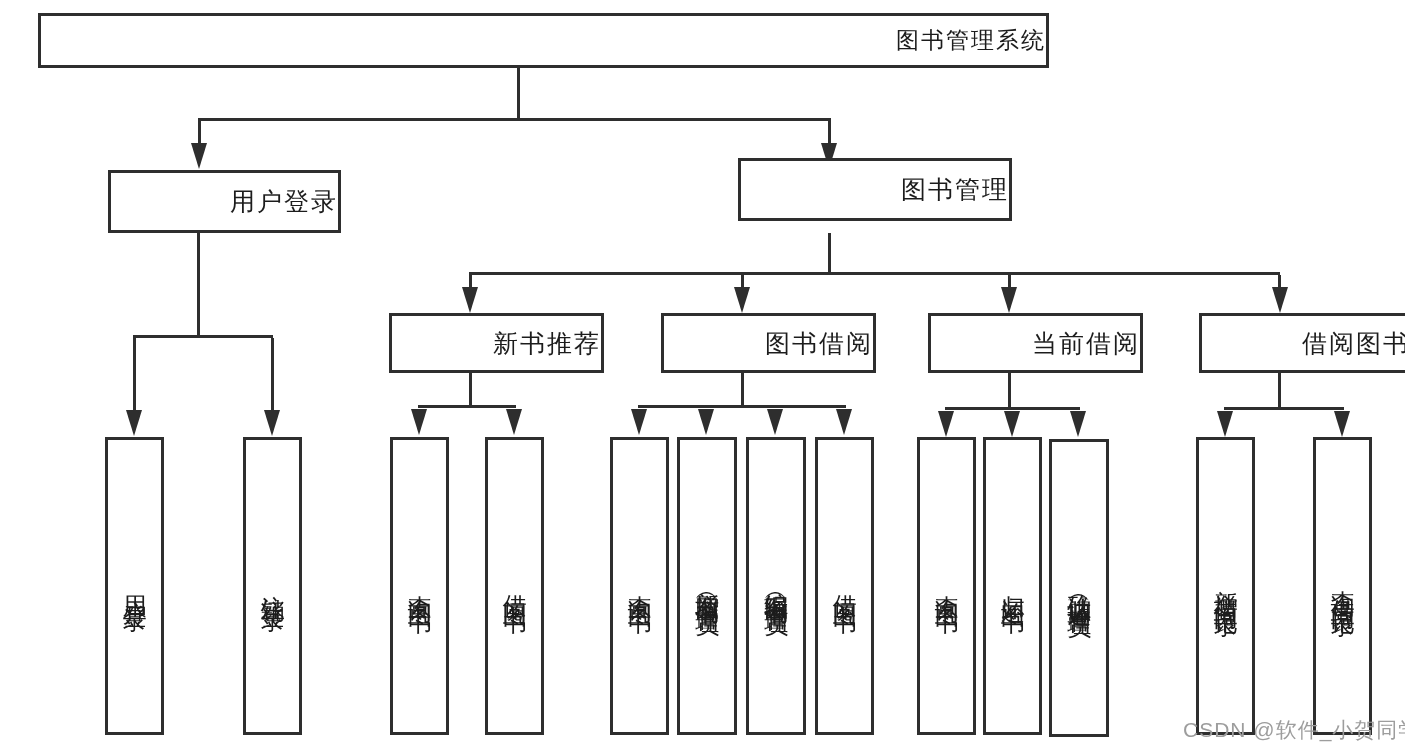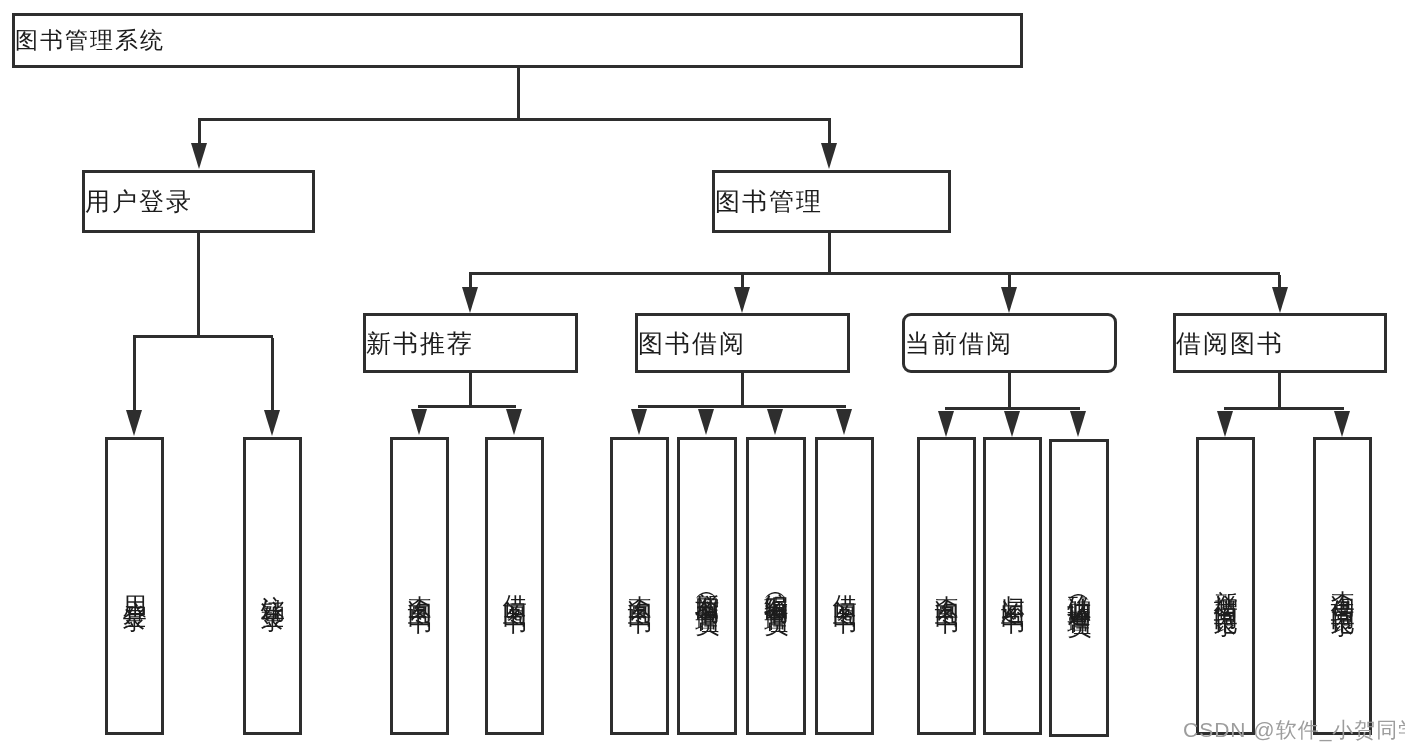--- a/index.html
+++ b/index.html
@@ -3,22 +3,22 @@
 <meta charset="utf-8">
 <style>
   :root{ --line:#2e2e2e; }
   html,body{margin:0;padding:0;background:#ffffff;}
   .stage{
     position:relative;width:1405px;height:747px;background:#ffffff;
     font-family:"Liberation Sans",sans-serif;color:#1c1c1c;overflow:hidden;
   }
   .hbox{
     position:absolute;box-sizing:border-box;border:3px solid var(--line);background:#ffffff;
-    display:flex;align-items:center;justify-content:flex-start;
-    font-size:25px;letter-spacing:2px;white-space:nowrap;
+    display:flex;align-items:center;justify-content:flex-end;
+    font-size:25px;letter-spacing:2px;white-space:nowrap;margin-left:26px;
   }
   .hbox.title{font-size:23px;}
   .vbox{
     position:absolute;box-sizing:border-box;border:3px solid var(--line);background:#ffffff;
     display:flex;align-items:center;justify-content:center;
     font-size:24px;
   }
   .vbox span{
     writing-mode:vertical-lr;text-orientation:mixed;
     letter-spacing:5px;line-height:1.1;
@@ -48,21 +48,21 @@
   <div class="vline" style="left:517px;top:68px;height:52px;"></div>
   <div class="hline" style="left:198px;top:118px;width:633px;"></div>
   <div class="vline" style="left:198px;top:121px;height:23px;"></div>
   <div class="arr" style="left:191px;top:143px;"></div>
   <div class="vline" style="left:828px;top:121px;height:23px;"></div>
   <div class="arr" style="left:821px;top:143px;"></div>
 
   <div class="hbox" style="left:82px;top:170px;width:233px;height:63px;">
     <span>用户登录</span>
   </div>
-  <div class="hbox" style="left:712px;top:170px;width:239px;height:63px;">
+  <div class="hbox" style="left:712px;top:158px;width:274px;height:63px;">
     <span>图书管理</span>
   </div>
 
   <div class="vline" style="left:197px;top:233px;height:104px;"></div>
   <div class="hline" style="left:133px;top:335px;width:140px;"></div>
   <div class="vline" style="left:133px;top:338px;height:74px;"></div>
   <div class="arr" style="left:126px;top:410px;"></div>
   <div class="vline" style="left:271px;top:338px;height:74px;"></div>
   <div class="arr" style="left:264px;top:410px;"></div>
 
@@ -76,21 +76,21 @@
   <div class="arr" style="left:1001px;top:287px;"></div>
   <div class="vline" style="left:1278px;top:275px;height:13px;"></div>
   <div class="arr" style="left:1272px;top:287px;"></div>
 
   <div class="hbox" style="left:635px;top:313px;width:215px;height:60px;">
     <span>图书借阅</span>
   </div>
   <div class="hbox" style="left:363px;top:313px;width:215px;height:60px;">
     <span>新书推荐</span>
   </div>
-  <div class="hbox" style="left:902px;top:313px;width:215px;height:60px;border-radius:9px;">
+  <div class="hbox" style="left:902px;top:313px;width:215px;height:60px;">
     <span>当前借阅</span>
   </div>
   <div class="hbox" style="left:1173px;top:313px;width:214px;height:60px;">
     <span>借阅图书</span>
   </div>
 
   <div class="vline" style="left:469px;top:373px;height:34px;"></div>
   <div class="hline" style="left:418px;top:405px;width:98px;"></div>
   <div class="arr" style="left:411px;top:409px;"></div>
   <div class="arr" style="left:506px;top:409px;"></div>

